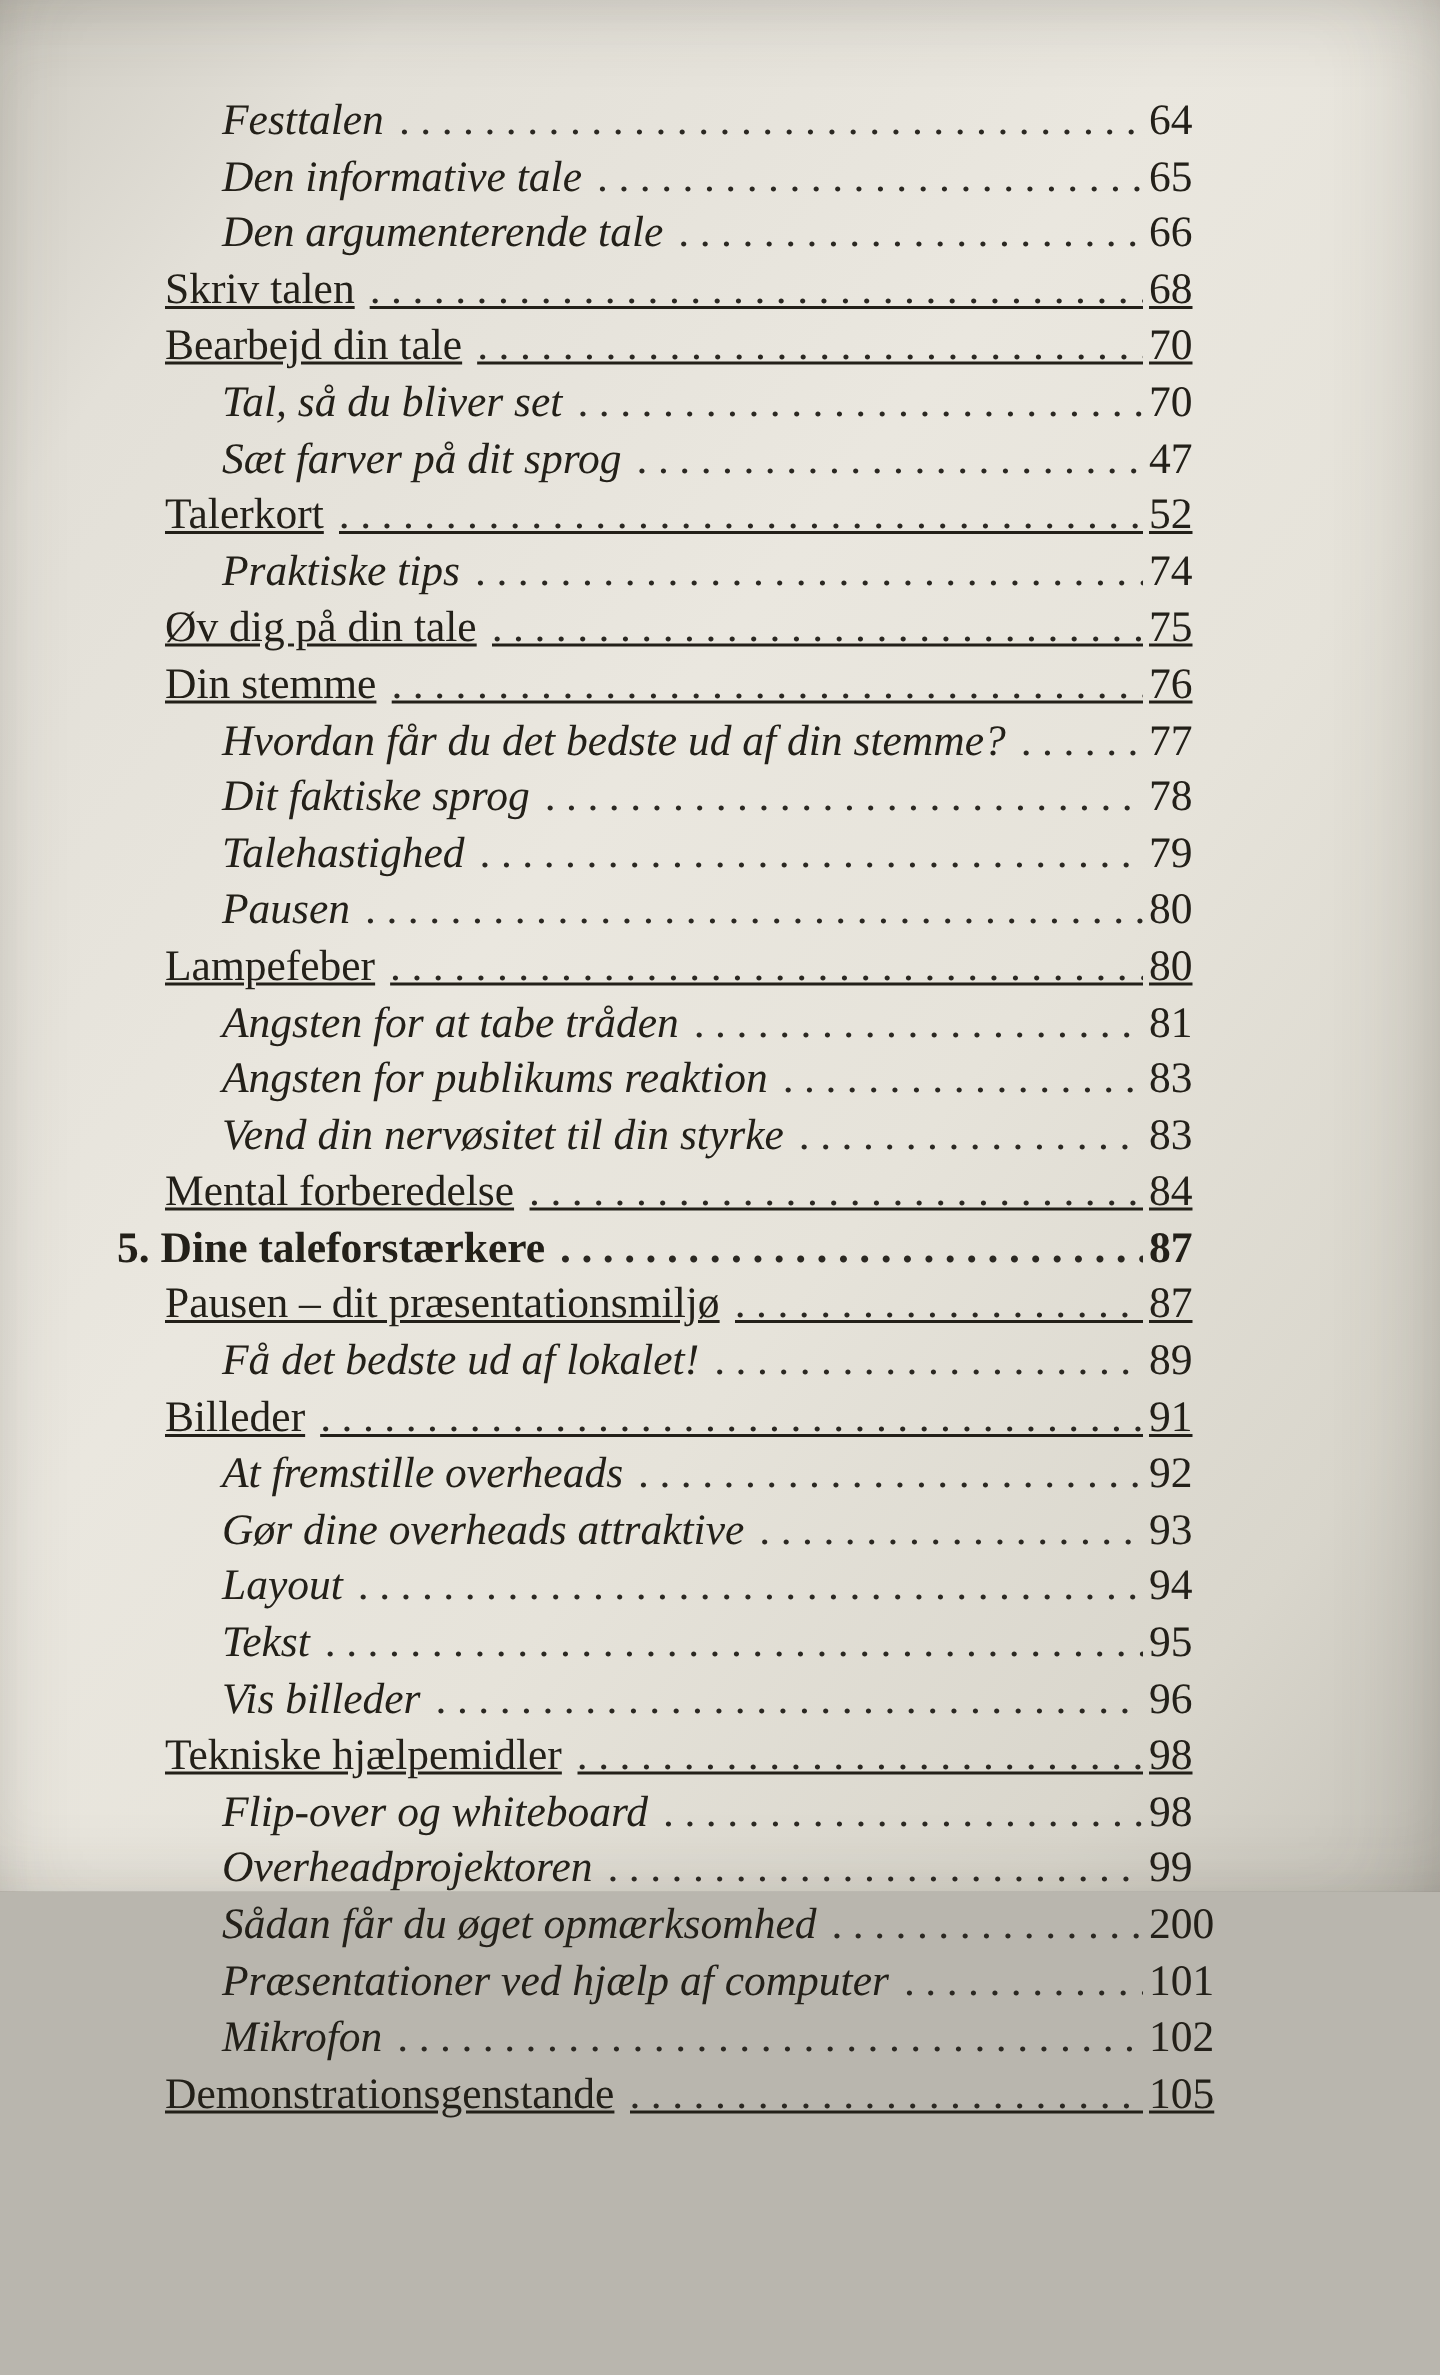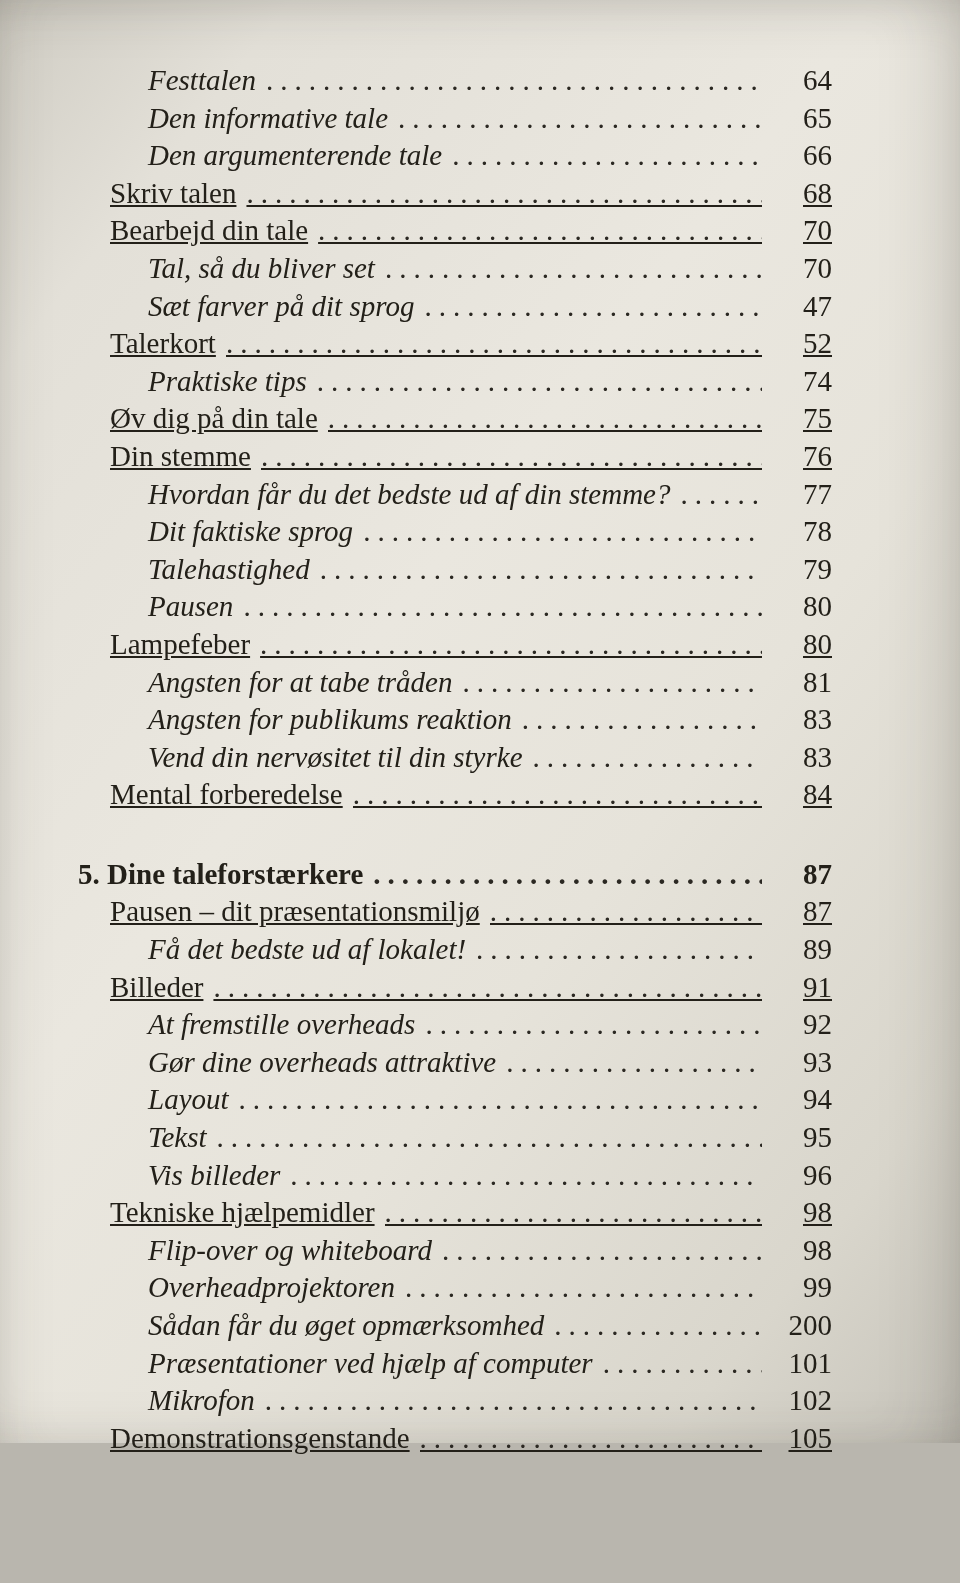--- a/index.html
+++ b/index.html
@@ -9,21 +9,21 @@
   body {
     width: 960px;
     height: 1583px;
     overflow: hidden;
     background: #b9b6ae;
     font-family: "Liberation Serif", "DejaVu Serif", serif;
   }
   .paper {
     position: relative;
     width: 960px;
-    height: 1443px;
+    height: 1261px;
     background: linear-gradient(128deg,
       #cfccc3 0%,
       #e3e0d8 14%,
       #eae7df 42%,
       #e6e3da 62%,
       #d9d6cc 86%,
       #c6c3ba 100%);
     box-shadow:
       inset -50px 0 70px -40px rgba(60, 55, 45, 0.22),
       inset 40px 0 60px -45px rgba(60, 55, 45, 0.18),
@@ -52,27 +52,25 @@
     overflow: hidden;
     white-space: nowrap;
     letter-spacing: 7px;
     margin: 0 4px 0 10px;
     color: #2b2822;
     font-style: normal;
   }
   .toc-row .pagenum {
     flex: 0 0 auto;
     width: 66px;
-    text-align: right;
     font-style: normal;
   }
   .level-chapter {
     padding-left: 0;
     font-weight: 700;
-    margin-top: 42px;
   }
   .level-main {
     padding-left: 32px;
     text-decoration: underline;
   }
   .level-sub {
     padding-left: 70px;
     font-style: italic;
   }
 </style>

